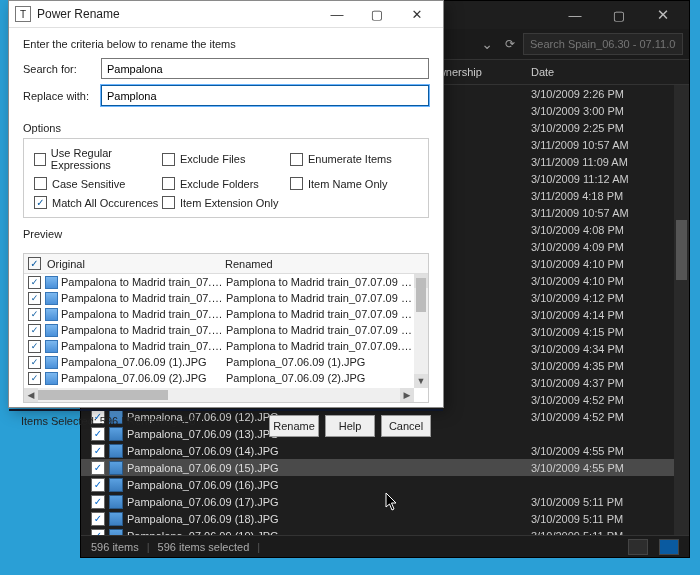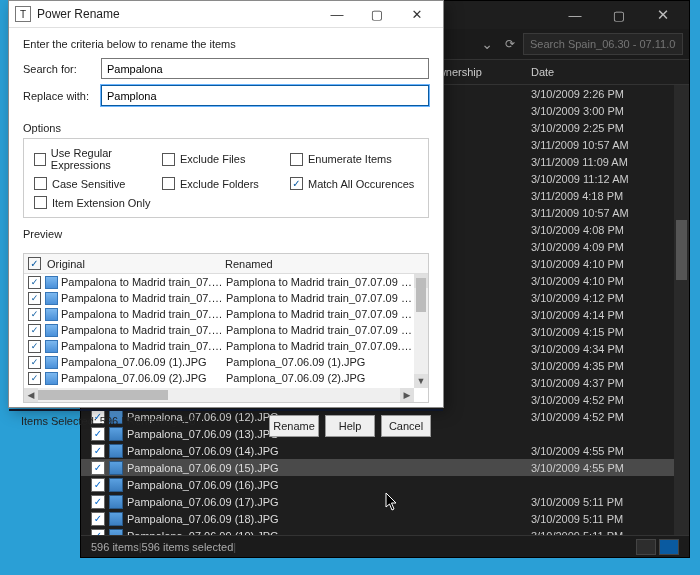--- a/index.html
+++ b/index.html
@@ -81,21 +81,21 @@
     position:absolute; right:0; top:0; width:15px; height:100%;
     background:#2a2a2a;
   }
   .dark-scrollbar .thumb {
     position:absolute; left:2px; right:2px; top:30%; height:60px;
     background:#555;
   }
   .dark-status {
     height: 22px; background:#1b1b1b; border-top:1px solid #333;
     display:flex; align-items:center; padding:0 10px;
-    color:#aaa; font-size:11px; 
+    color:#aaa; font-size:11px; gap:8px;
   }
   .dark-status .divider { color:#555; }
   .dark-status .spacer { flex:1; }
   .dark-status .viewbtn {
     width:20px; height:16px; background:#2d2d2d; border:1px solid #444;
     margin-left:3px;
   }
   .dark-status .viewbtn.active { background:#0a5aa0; }
 
   
@@ -440,20 +440,24 @@
         </div>
       <div class="chk">
           <span class="box"></span>
           <span>Case Sensitive</span>
         </div>
       <div class="chk">
           <span class="box"></span>
           <span>Exclude Folders</span>
         </div>
       <div class="chk">
+          <span class="box"></span>
+          <span>Item Name Only</span>
+        </div>
+      <div class="chk">
           <span class="box">✓</span>
           <span>Match All Occurences</span>
         </div>
       <div class="chk">
           <span class="box"></span>
           <span>Item Extension Only</span>
         </div>
     </div>
 
     <div class="pr-group-title">Preview</div>

